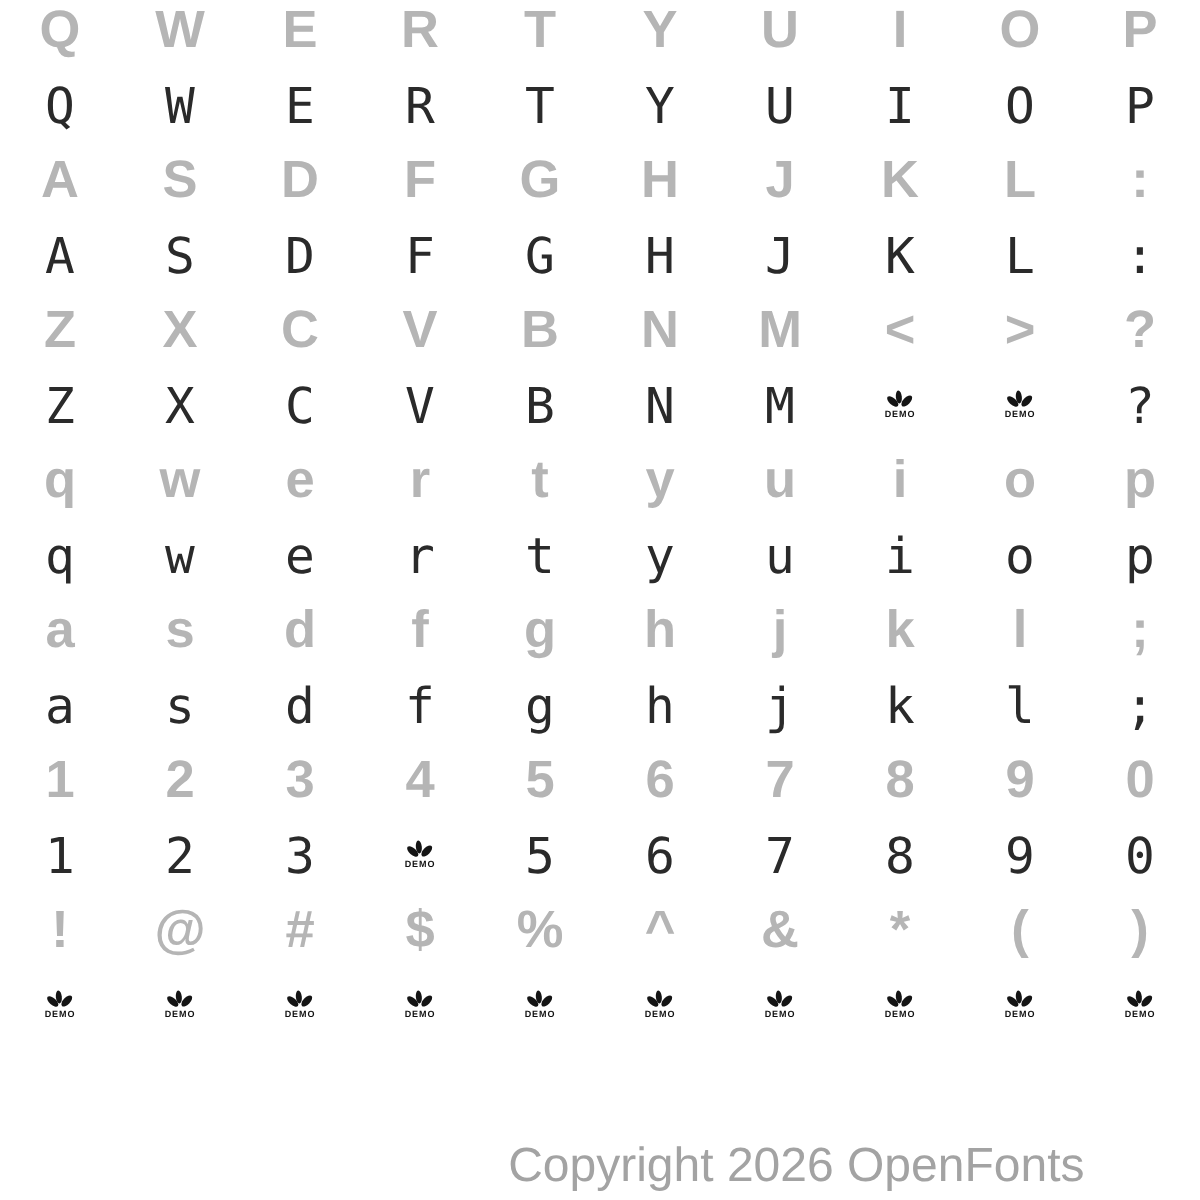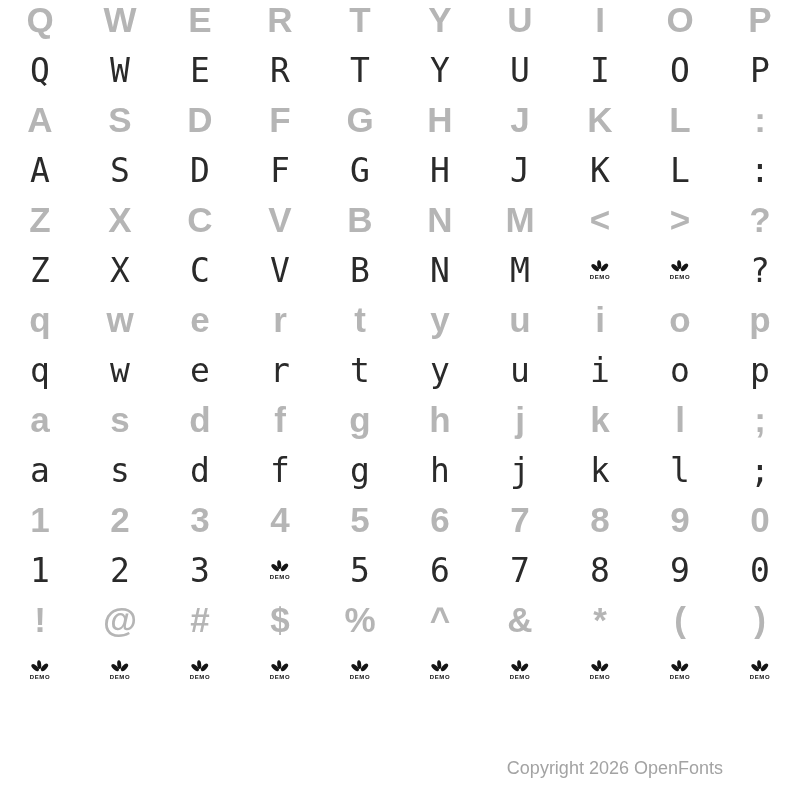--- a/index.html
+++ b/index.html
@@ -58,21 +58,21 @@
     letter-spacing: 0.6px;
     line-height: 1;
     color: #111111;
   }
   #footer {
     position: absolute;
     top: 758px;
     right: 77px;
     font-family: "Liberation Sans", sans-serif;
     font-weight: 400;
-    font-size: 18px;
+    font-size: 32px;
     color: #a3a3a3;
     white-space: nowrap;
   }
 </style>
 </head>
 <body>
 
 <div id="glyph-grid">
     <div class="cell reference-cell">Q</div>
     <div class="cell reference-cell">W</div>

